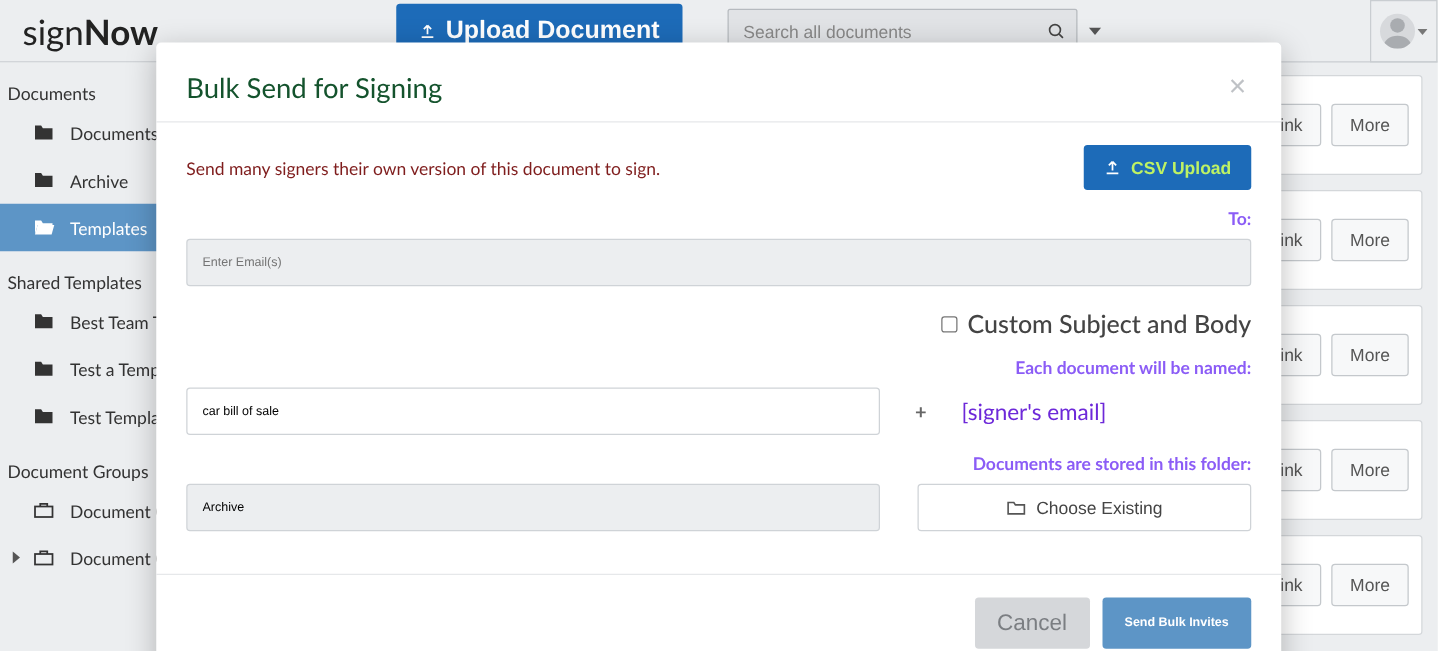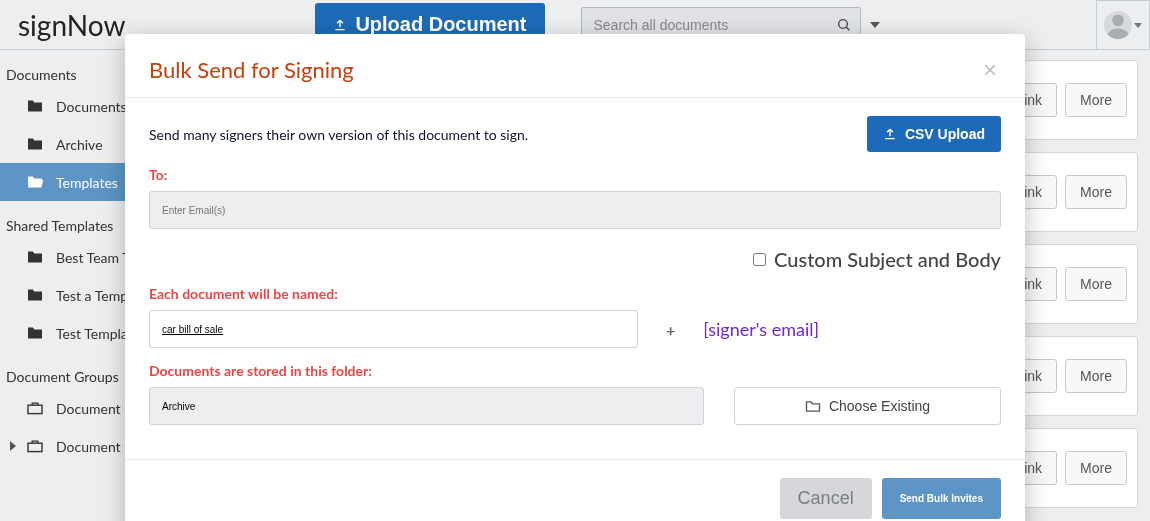--- a/index.html
+++ b/index.html
@@ -1,21 +1,21 @@
 <!DOCTYPE html>
 <html><head>
 <meta charset="utf-8">
 <style>
   * { box-sizing: border-box; margin: 0; padding: 0; }
   html, body { width: 1150px; height: 521px; overflow: hidden; font-family: "Lato", "Helvetica Neue", Arial, sans-serif; background: #eceef0; color: #333; }
   
   
   .topbar { position: absolute; top: 0; left: 0; right: 0; height: 50px; background: #eceef0; border-bottom: 1px solid #c9cdd1; display: flex; align-items: center; }
   .logo { font-size: 28px; font-weight: 400; color: #222; padding-left: 18px; letter-spacing: 0; }
-  .logo b { font-weight: 400; }
+  .logo b { font-weight: 700; }
   .btn-upload { margin-left: 190px; background: #1d6bb8; color: #fff; border: none; border-radius: 3px; padding: 10px 18px; font-size: 20px; font-weight: 600; display: flex; align-items: center; gap: 8px; cursor: pointer; }
   .search-wrap { margin-left: 36px; display: flex; align-items: center; }
   .search-input { width: 280px; height: 36px; border: 1px solid #b6babf; border-radius: 2px; background: #e1e3e6; padding: 0 36px 0 12px; font-size: 14px; color: #555; }
   .search-input::placeholder { color: #888; }
   .search-btn { width: 34px; height: 36px; margin-left: -34px; background: transparent; border: none; display: flex; align-items: center; justify-content: center; cursor: pointer; }
   .search-caret { width: 20px; height: 36px; border: none; background: transparent; display: flex; align-items: center; justify-content: center; cursor: pointer; margin-left: 4px; }
   .avatar-wrap { position: absolute; right: 0; top: 0; height: 50px; width: 54px; border: 1px solid #c9cdd1; display: flex; align-items: center; justify-content: center; gap: 2px; cursor: pointer; }
   .avatar { width: 28px; height: 28px; border-radius: 50%; background: #d7d9dc; display: flex; align-items: flex-end; justify-content: center; overflow: hidden; }
   
   
@@ -28,33 +28,33 @@
   
   .main { position: absolute; top: 50px; left: 300px; right: 0; bottom: 0; padding: 10px 12px; }
   .card-row { border: 1px solid #d4d7da; border-radius: 3px; background: #fff; height: 80px; margin-bottom: 12px; position: relative; }
   .card-actions { position: absolute; right: 10px; top: 50%; transform: translateY(-50%); display: flex; gap: 8px; }
   .mini-btn { border: 1px solid #c4c8cc; background: #f7f8f9; color: #555; border-radius: 3px; padding: 8px 14px; font-size: 14px; cursor: pointer; }
   
   
   .overlay { position: absolute; inset: 0; background: rgba(0,0,0,0); }
   .modal { position: absolute; top: 34px; left: 125px; width: 900px; background: #fff; border-radius: 4px; box-shadow: 0 6px 24px rgba(0,0,0,.25); padding: 0; }
   .modal-head { padding: 22px 24px 14px; border-bottom: 1px solid #e6e8ea; display: flex; align-items: center; }
-  .modal-title { font-size: 22px; font-weight: 400; color: #c2410c; flex: 1; }
+  .modal-title { font-size: 22px; font-weight: 400; color: #14532d; flex: 1; }
   .modal-close { background: transparent; border: none; color: #bfc2c6; font-size: 24px; line-height: 1; cursor: pointer; padding: 0 4px; }
   .modal-body { padding: 18px 24px 6px; font-size: 14px; color: #444; }
   .desc-row { display: flex; align-items: center; margin-bottom: 8px; }
-  .desc-text { flex: 1; color: #0f172a; }
-  .btn-primary { background: #1d6bb8; color: #ffffff; border: none; border-radius: 3px; padding: 10px 16px; font-size: 14px; font-weight: 600; display: inline-flex; align-items: center; gap: 8px; cursor: pointer; }
-  .field-label { font-weight: 700; color: #ef4444; margin: 14px 0 8px; display: block; }
+  .desc-text { flex: 1; color: #7f1d1d; }
+  .btn-primary { background: #1d6bb8; color: #bef264; border: none; border-radius: 3px; padding: 10px 16px; font-size: 14px; font-weight: 600; display: inline-flex; align-items: center; gap: 8px; cursor: pointer; }
+  .field-label { font-weight: 700; color: #8b5cf6; margin: 14px 0 8px; display: block; text-align: right; }
   .text-input { width: 100%; height: 38px; border: 1px solid #cfd3d7; border-radius: 3px; padding: 0 12px; font-size: 10px; background: #eceef0; }
   .text-input.white { background: #fff; }
   .chk-row { display: flex; justify-content: flex-end; align-items: center; gap: 8px; margin: 18px 0 6px; }
   .chk-row label { font-size: 20px; color: #444; font-weight: 500; }
   .name-row { display: flex; align-items: center; gap: 28px; }
-  .name-row .text-input { width: 489px; text-decoration: underline; }
+  .name-row .text-input { width: 555px; }
   .name-plus { font-size: 16px; color: #666; font-weight: 700; }
   .name-suffix { font-size: 18px; color: #6d28d9; font-weight: 400; }
   .folder-row { display: flex; align-items: center; gap: 30px; margin-top: 8px; }
   .folder-row .text-input { width: 555px; }
   .btn-outline { flex: 1; height: 38px; border: 1px solid #cfd3d7; background: #fff; border-radius: 3px; font-size: 14px; color: #444; display: inline-flex; align-items: center; justify-content: center; gap: 8px; cursor: pointer; }
   .modal-foot { border-top: 1px solid #e6e8ea; padding: 18px 24px 22px; display: flex; justify-content: flex-end; gap: 10px; margin-top: 28px; }
   .btn-muted { background: #d5d7da; color: #7b7e82; border: none; border-radius: 3px; padding: 10px 18px; font-size: 18px; cursor: pointer; }
   .btn-send  { background: #5d95c6; color: #fff; border: none; border-radius: 3px; padding: 10px 18px; font-size: 10px; font-weight: 600; cursor: pointer; }
   
   svg { display: block; }

